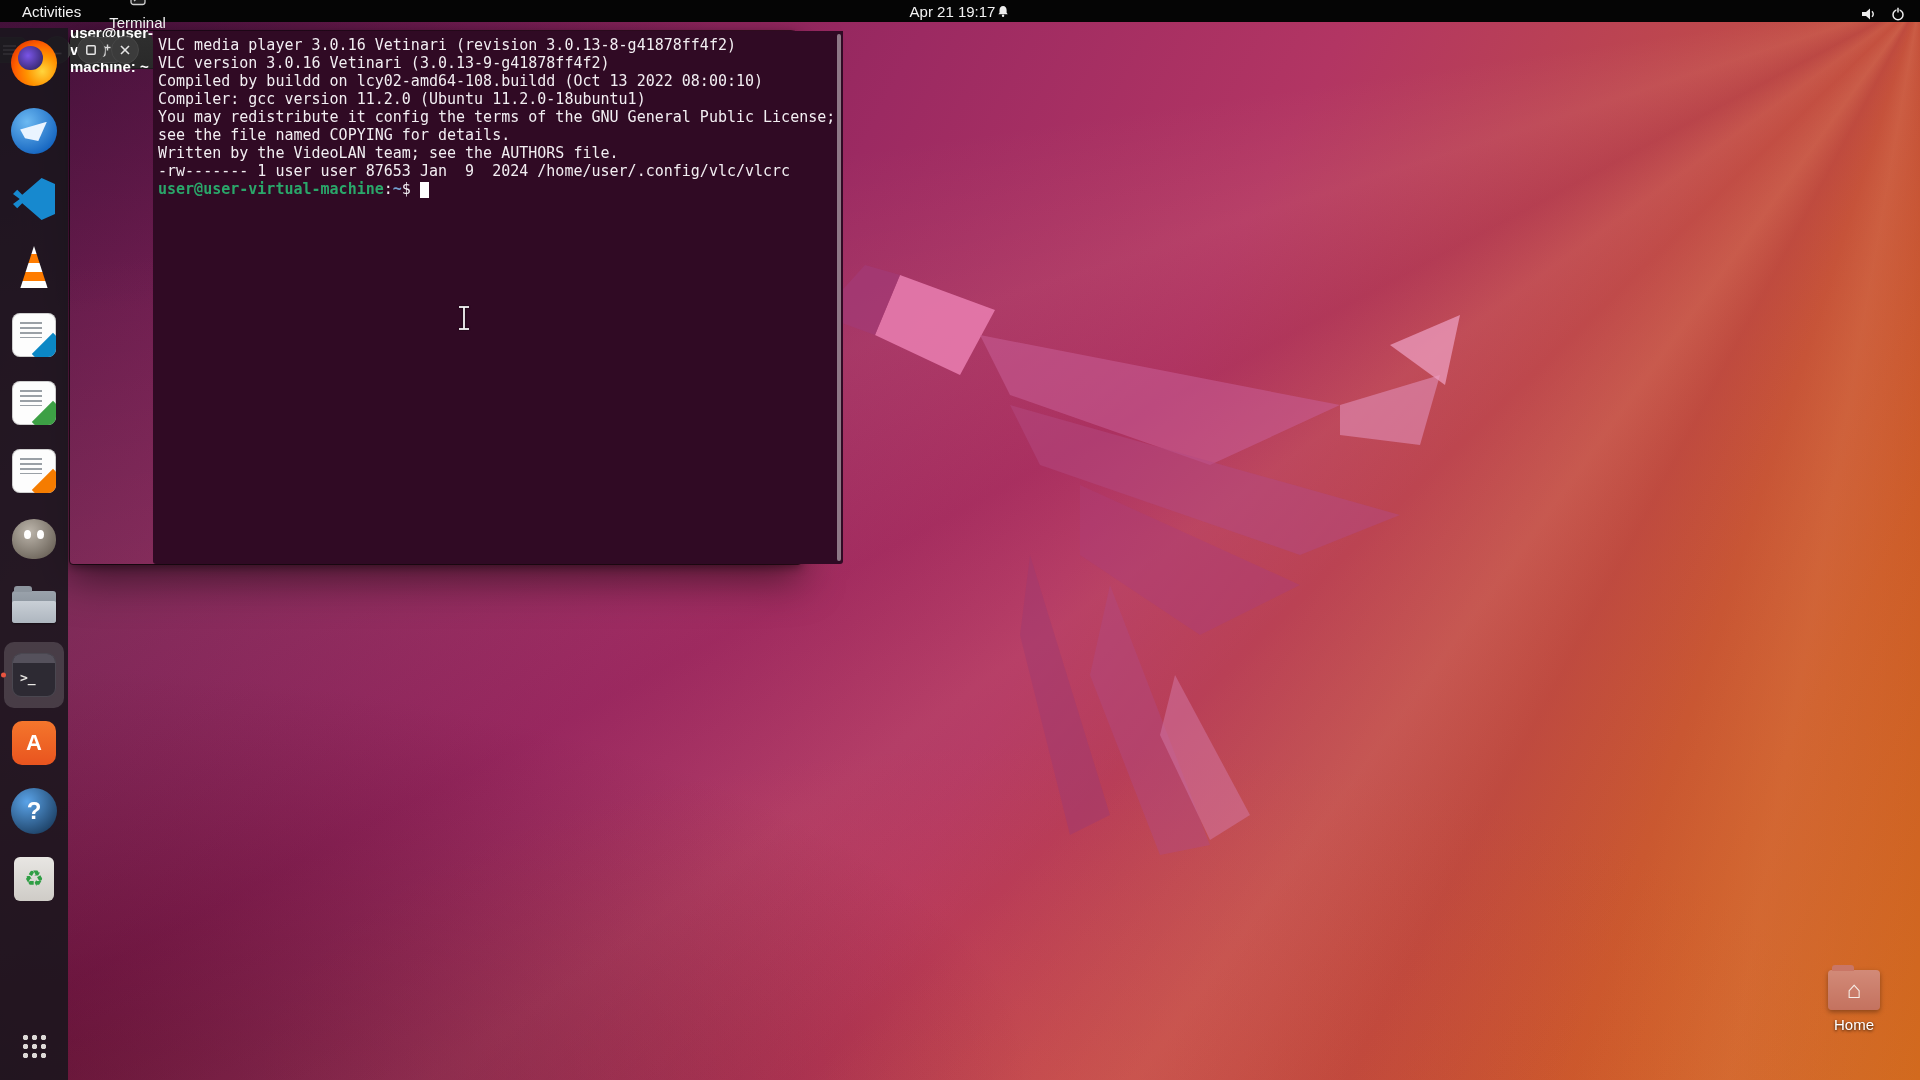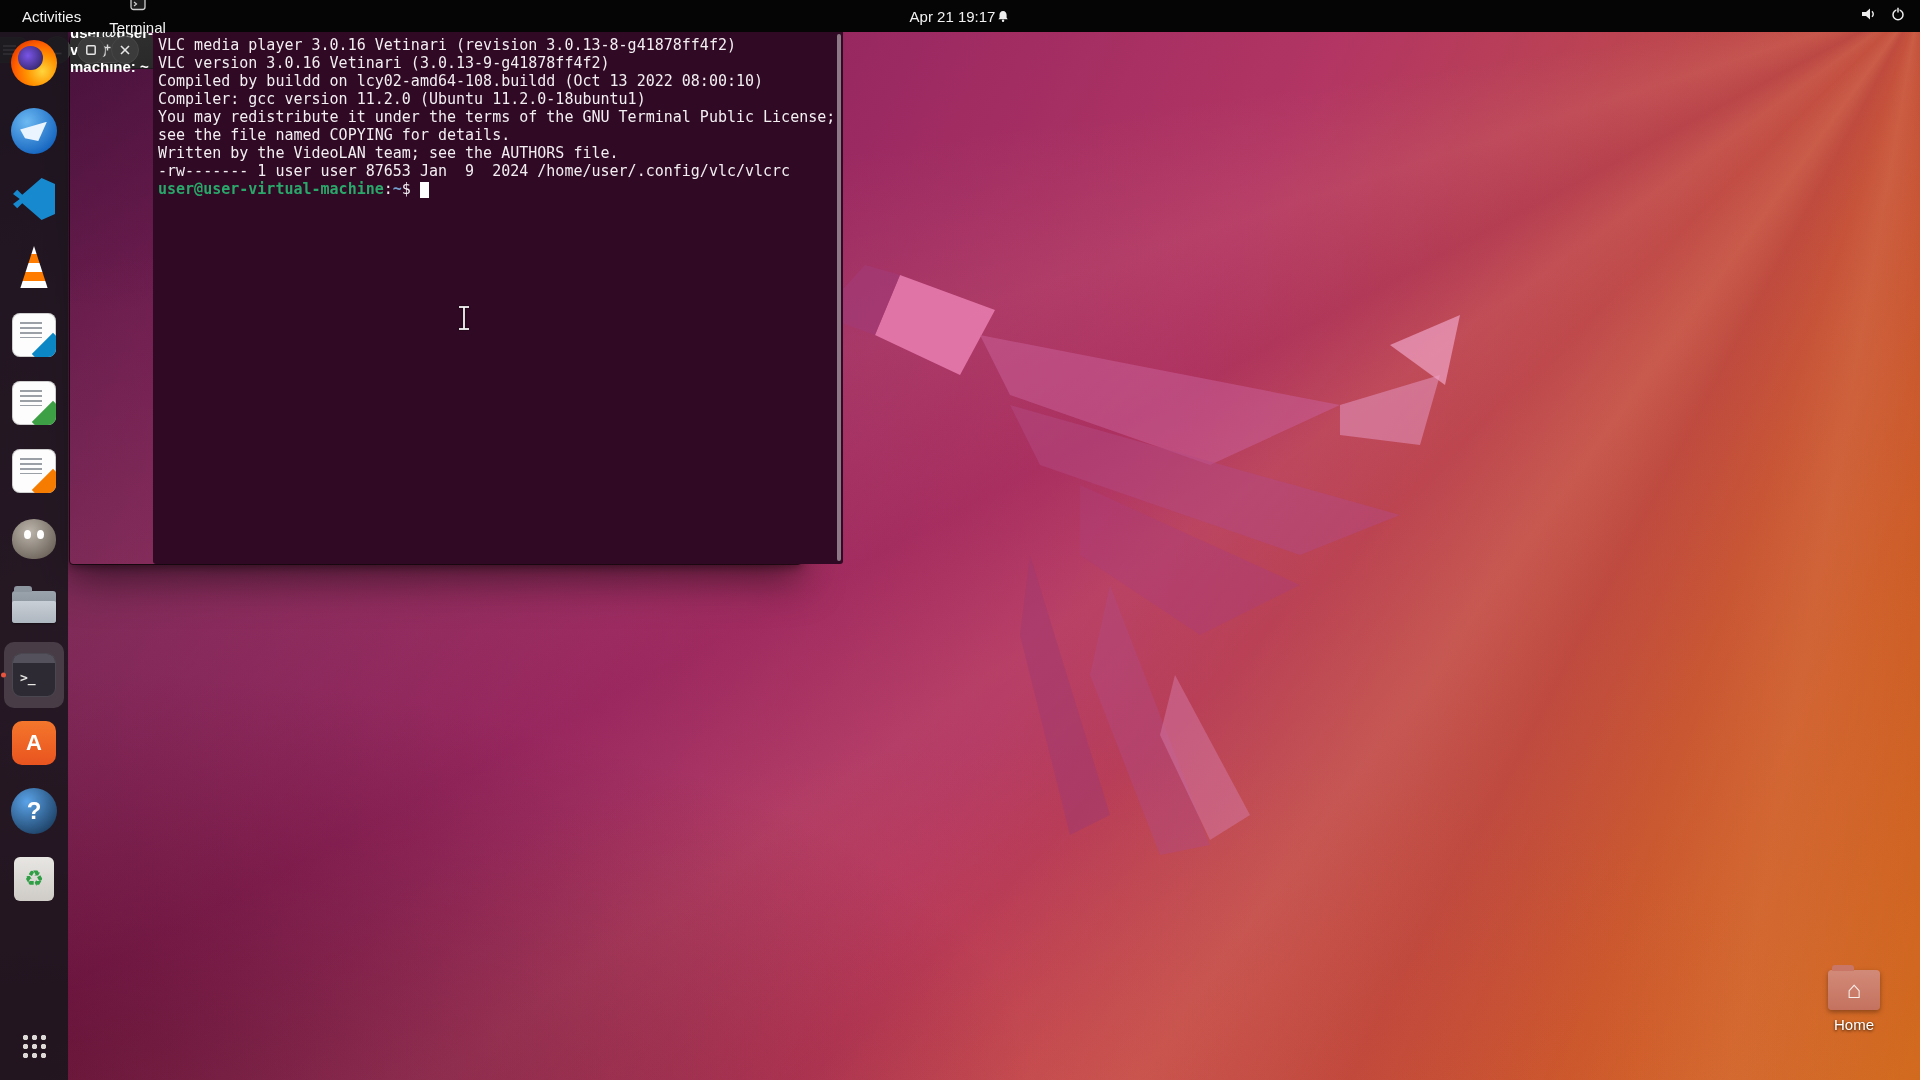--- a/index.html
+++ b/index.html
@@ -26,21 +26,21 @@
   .home-icon { position:absolute; left:1816px; top:970px; width:76px; z-index:3; text-align:center; cursor:default; }
   .folder { width:52px; height:40px; margin:0 auto; position:relative; border-radius:4px;
     background:linear-gradient(180deg,#d28a78 0%, #c4725f 100%); box-shadow:0 2px 5px rgba(0,0,0,.35); }
   .folder::before { content:""; position:absolute; top:-5px; left:4px; width:22px; height:6px;
     border-radius:3px 3px 0 0; background:#c97666; }
   .house { position:absolute; inset:0; display:flex; align-items:center; justify-content:center;
     color:#f7efe9; font-size:24px; line-height:1; }
   .home-label { margin-top:6px; color:#fff; font-size:15px; text-shadow:0 1px 3px rgba(0,0,0,.85); }
 
   
-  .top-bar { position:absolute; top:0; left:0; right:0; height:32px; background:#050505; z-index:50;
+  .top-bar { position:absolute; top:0; left:0; right:0; height:22px; background:#050505; z-index:50;
     display:flex; align-items:center; color:#f2f2f2; font-size:15px; }
   .tb-left { display:flex; align-items:center; gap:22px; padding-left:16px; }
   .activities { padding:2px 6px; border-radius:6px; cursor:pointer; }
   .app-menu { display:flex; align-items:center; gap:8px; font-weight:400; cursor:pointer;flex-direction:column; }
   .tb-center { position:absolute; left:50%; transform:translateX(-50%); display:flex; align-items:center; cursor:pointer; }
   .tb-right { position:absolute; right:0; top:0; height:28px; display:flex; align-items:center; gap:12px; padding-right:14px; cursor:pointer; }
   .tb-icon { display:flex; align-items:center; }
 
   
   .dock { position:absolute; left:0; top:28px; bottom:0; width:68px; z-index:40;
@@ -277,21 +277,21 @@
           <line x1="10" y1="2" x2="2" y2="10" stroke="#e6e6e6" stroke-width="1.6"></line>
         </svg>
     </div>
   </div>
 
   <div class="term-body">
     <div class="term-line">VLC media player 3.0.16 Vetinari (revision 3.0.13-8-g41878ff4f2)</div>
     <div class="term-line">VLC version 3.0.16 Vetinari (3.0.13-9-g41878ff4f2)</div>
     <div class="term-line">Compiled by buildd on lcy02-amd64-108.buildd (Oct 13 2022 08:00:10)</div>
     <div class="term-line">Compiler: gcc version 11.2.0 (Ubuntu 11.2.0-18ubuntu1)</div>
-    <div class="term-line">You may redistribute it under the terms of the GNU Terminal Public License;</div>
+    <div class="term-line">You may redistribute it config the terms of the GNU General Public License;</div>
     <div class="term-line">see the file named COPYING for details.</div>
     <div class="term-line">Written by the VideoLAN team; see the AUTHORS file.</div>
     <div class="term-line">-rw------- 1 user user 87653 Jan  9  2024 /home/user/.config/vlc/vlcrc</div>
     <div class="term-line"><span class="p-user">user@user-virtual-machine</span><span>:</span><span class="p-cwd">~</span><span>$</span><span class="cursor-block"></span></div>
     <div class="term-scrollbar"></div>
   </div>
 </div>
 
 <div class="mouse">
   <svg width="16" height="26" viewBox="0 0 16 26">

